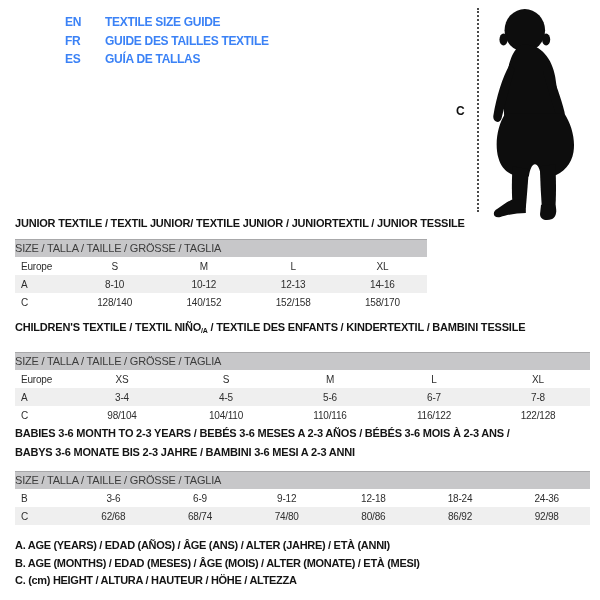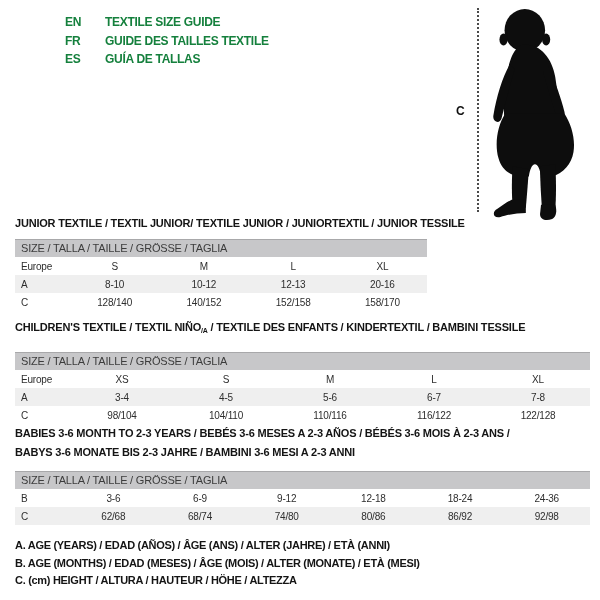--- a/index.html
+++ b/index.html
@@ -9,21 +9,21 @@
     background:#ffffff;
     font-family:"Liberation Sans", sans-serif;
     color:#2e2e2e;
     overflow:hidden;
   }
 
   
   .lang-list { position:absolute; top:13px; left:25px; }
   .lang-row { display:flex; height:18.6px; align-items:center; }
   .lang-code, .lang-label {
-    font-weight:bold; font-size:12px; letter-spacing:-0.3px; color:#15803d;
+    font-weight:bold; font-size:12px; letter-spacing:-0.3px; color:#3b82f6;
     white-space:nowrap;
     padding-left:40px;
   }
   .lang-code { width:36px; }
 
   
   .figure-area { position:absolute; top:0; left:450px; width:150px; height:230px; }
   .height-line {
     position:absolute; left:27px; top:8px; height:204px; width:0;
     border-left:2px dotted #4a4a4a;
@@ -46,21 +46,21 @@
   }
   .sec-title .sub { font-size:7px; vertical-align:-2px; }
   #sec-junior   .size-table { margin-top:9px; }
   #sec-children .size-table { margin-top:15px; }
   #sec-babies   .size-table { margin-top:12px; }
 
   .size-bar {
     height:18px; line-height:17px;
     background:#c7c7c9; border-top:1px solid #a8a8aa;
     color:#3c3c3c; font-size:11px; letter-spacing:-0.2px;
-    padding-left:6px; white-space:nowrap;
+    padding-left:0; white-space:nowrap;
   }
   .t-row { display:flex; height:18px; align-items:center; font-size:10px; letter-spacing:-0.2px; }
   .t-row.alt { background:#efefef; }
   .lc { width:55px; padding-left:6px; text-align:left; }
   .c  { flex:1; text-align:center; }
 
   
   .legend { position:absolute; left:15px; top:537px; }
   .legend-line {
     font-weight:bold; font-size:11px; letter-spacing:-0.3px;
@@ -112,21 +112,21 @@
       <div class="c">S</div>
       <div class="c">M</div>
       <div class="c">L</div>
       <div class="c">XL</div>
     </div>
     <div class="t-row alt">
       <div class="lc">A</div>
       <div class="c">8-10</div>
       <div class="c">10-12</div>
       <div class="c">12-13</div>
-      <div class="c">20-16</div>
+      <div class="c">14-16</div>
     </div>
     <div class="t-row">
       <div class="lc">C</div>
       <div class="c">128/140</div>
       <div class="c">140/152</div>
       <div class="c">152/158</div>
       <div class="c">158/170</div>
     </div>
   </div>
 </div>

